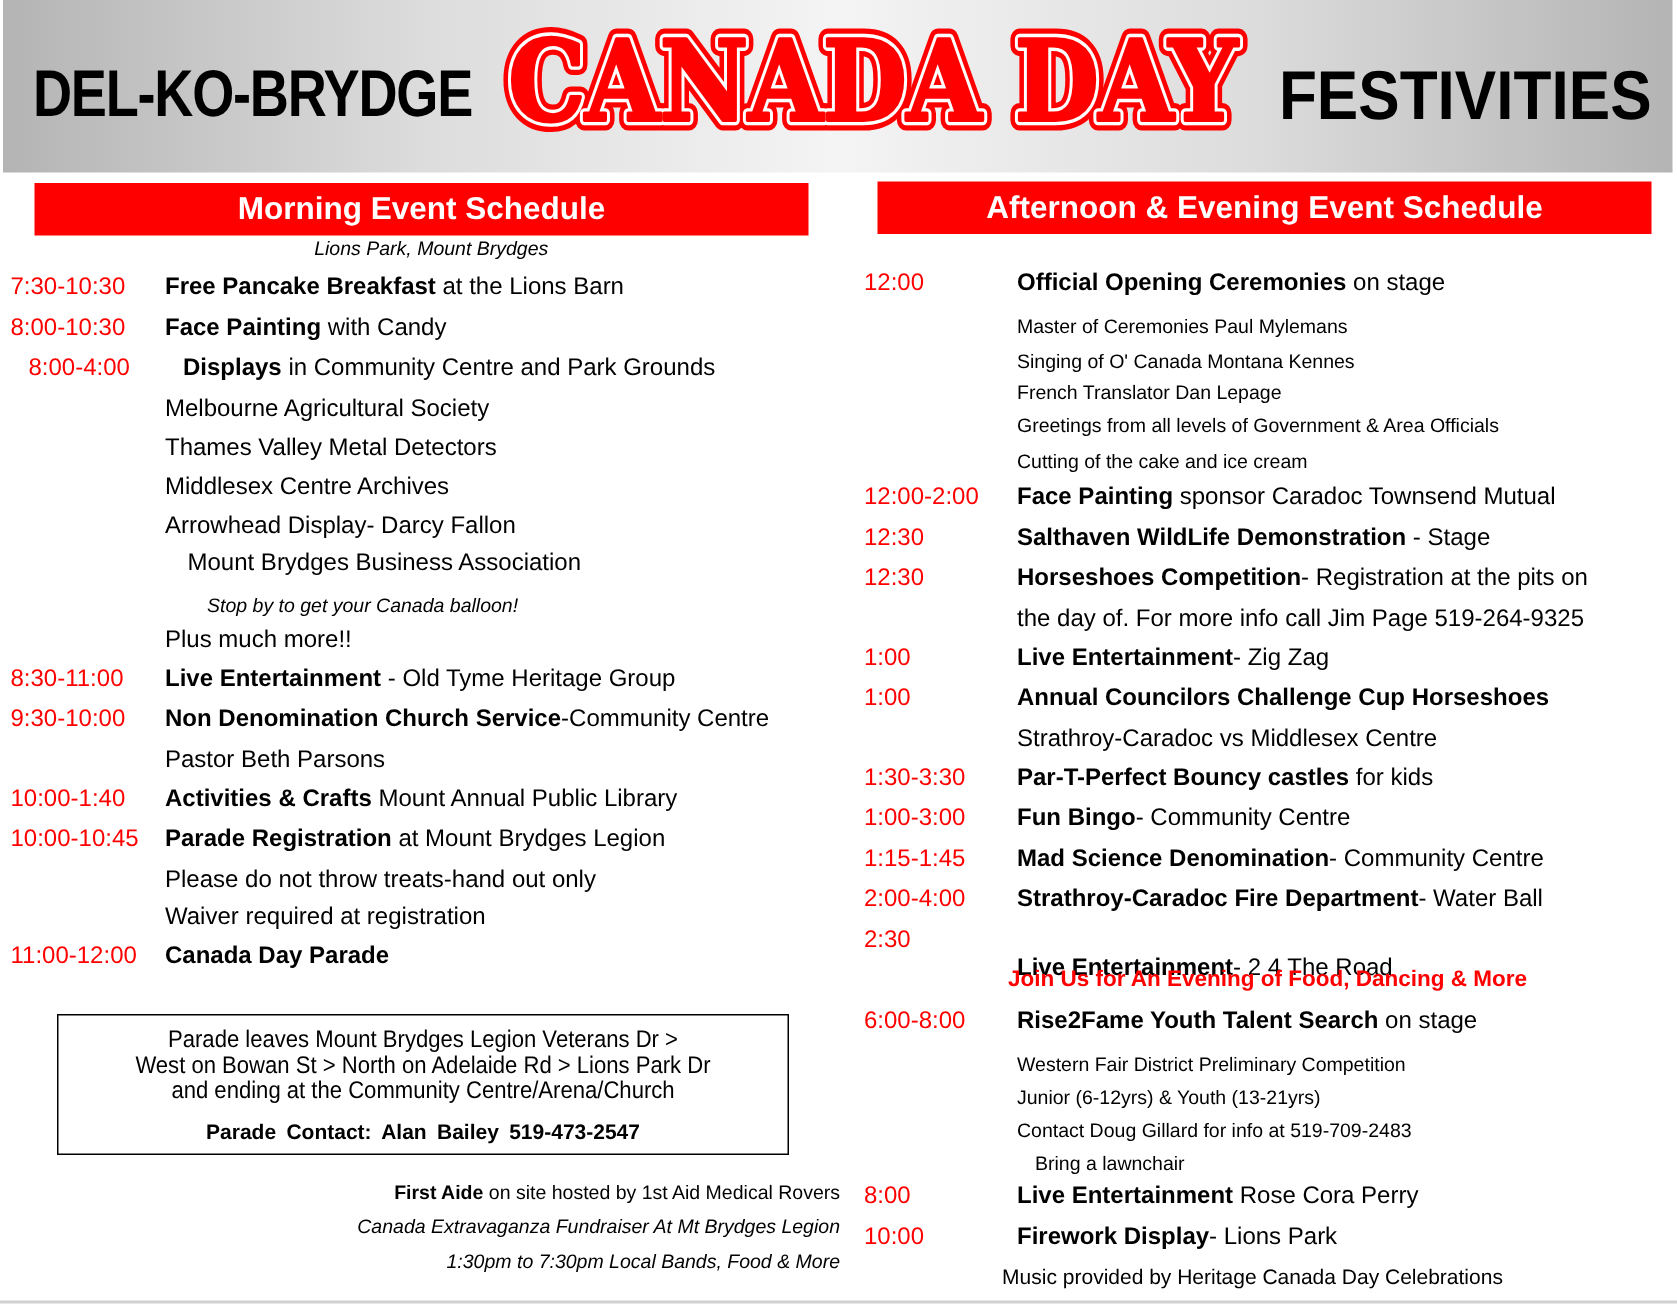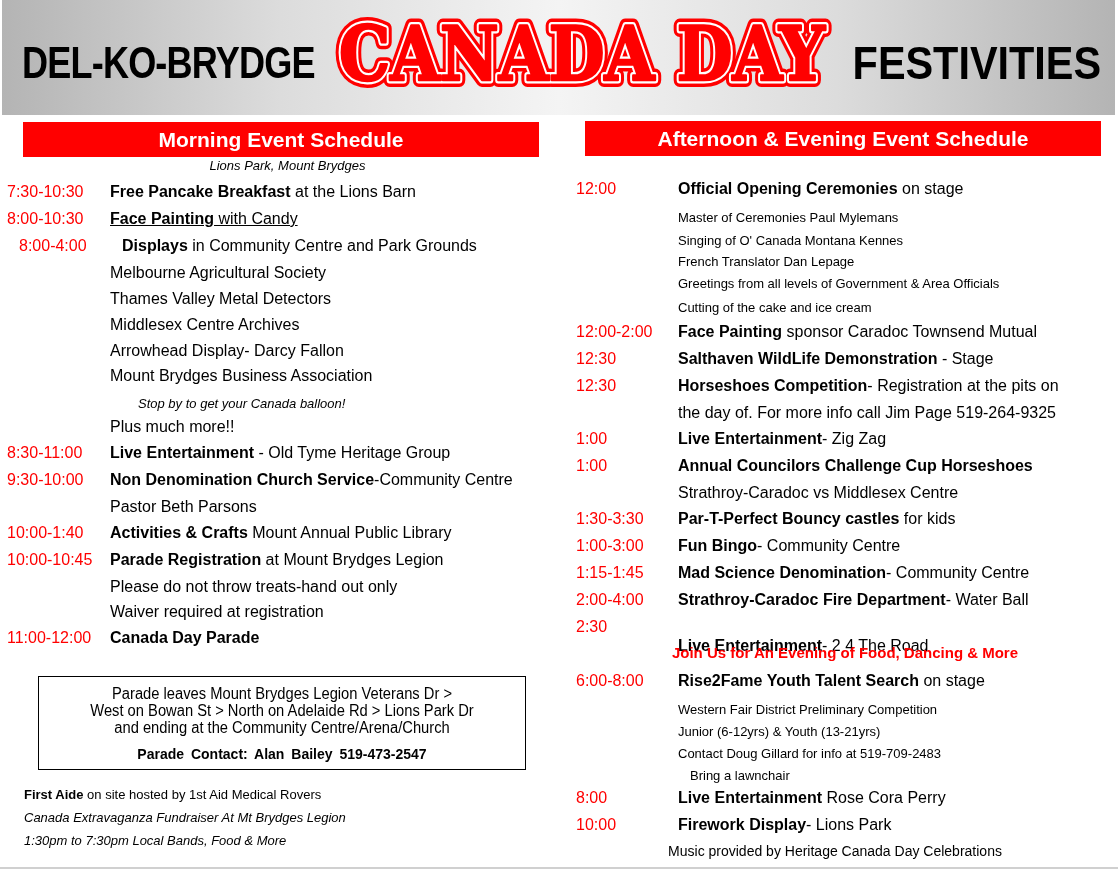--- a/index.html
+++ b/index.html
@@ -48,21 +48,21 @@
 
   .parade-box {
     position:absolute; left:38px; top:676px; width:486px; height:92px;
     border:1.5px solid #000; text-align:center;
   }
   .parade-route {
     font-size:16px; line-height:17px; margin-top:8px;
     transform:scaleX(0.92); transform-origin:center;
   }
   .parade-contact { font-size:14px; font-weight:bold; margin-top:10px; word-spacing:3px; }
-  .footer-left { position:absolute; left:0; width:560px; text-align:left; font-size:13px;padding-left:24px; }
+  .footer-left { position:absolute; left:0; width:560px; text-align:right; font-size:13px; }
   .evening-banner {
     position:absolute; left:575px; width:540px; text-align:center;
     top:644px; color:#ff0000; font-weight:bold; font-size:15px;
   }
   .music-credit { position:absolute; left:575px; width:520px; text-align:center; top:843px; font-size:14px; }
   .bottom-rule { position:absolute; left:0; top:867px; width:1118px; height:2px; background:#d0d0d0; }
 </style>
 </head>
 <body>
 
@@ -80,21 +80,21 @@
 
 <div class="section-header" style="left:23px; top:122px; width:516px;">Morning Event Schedule</div>
 <div class="sub-caption">Lions Park, Mount Brydges</div>
 <div id="morning-rows">
     <div class="row" style="left: 7px; top: 183px; width: 540px; height: 20px;">
       <span class="time">7:30-10:30</span>
       <span class="desc" style="left: 103px;"><b>Free Pancake Breakfast</b><span> at the Lions Barn</span></span>
     </div>
     <div class="row" style="left: 7px; top: 210px; width: 540px; height: 20px;">
       <span class="time">8:00-10:30</span>
-      <span class="desc" style="left: 103px; text-decoration: underline;"><b>Face Painting</b><span> with Candy</span></span>
+      <span class="desc" style="left: 103px;"><b>Face Painting</b><span> with Candy</span></span>
     </div>
     <div class="row" style="left: 7px; top: 237px; width: 540px; height: 20px; margin-left: 12px;">
       <span class="time">8:00-4:00</span>
       <span class="desc" style="left: 103px;"><b>Displays</b><span> in Community Centre and Park Grounds</span></span>
     </div>
     <div class="row" style="left: 7px; top: 264px; width: 540px; height: 20px;">
       <span class="time"></span>
       <span class="desc" style="left: 103px;"><b></b><span>Melbourne Agricultural Society</span></span>
     </div>
     <div class="row" style="left: 7px; top: 290px; width: 540px; height: 20px;">
@@ -102,21 +102,21 @@
       <span class="desc" style="left: 103px;"><b></b><span>Thames Valley Metal Detectors</span></span>
     </div>
     <div class="row" style="left: 7px; top: 316px; width: 540px; height: 20px;">
       <span class="time"></span>
       <span class="desc" style="left: 103px;"><b></b><span>Middlesex Centre Archives</span></span>
     </div>
     <div class="row" style="left: 7px; top: 342px; width: 540px; height: 20px;">
       <span class="time"></span>
       <span class="desc" style="left: 103px;"><b></b><span>Arrowhead Display- Darcy Fallon</span></span>
     </div>
-    <div class="row" style="left: 7px; top: 367px; width: 540px; height: 20px;">
+    <div class="row" style="left: 22px; top: 367px; width: 540px; height: 20px;">
       <span class="time"></span>
       <span class="desc" style="left: 103px;"><b></b><span>Mount Brydges Business Association</span></span>
     </div>
     <div class="row" style="left: 7px; top: 396px; width: 540px; height: 20px;">
       <span class="time"></span>
       <span class="desc italic-note" style="left: 131px;"><b></b><span>Stop by to get your Canada balloon!</span></span>
     </div>
     <div class="row" style="left: 7px; top: 418px; width: 540px; height: 20px;">
       <span class="time"></span>
       <span class="desc" style="left: 103px;"><b></b><span>Plus much more!!</span></span>

